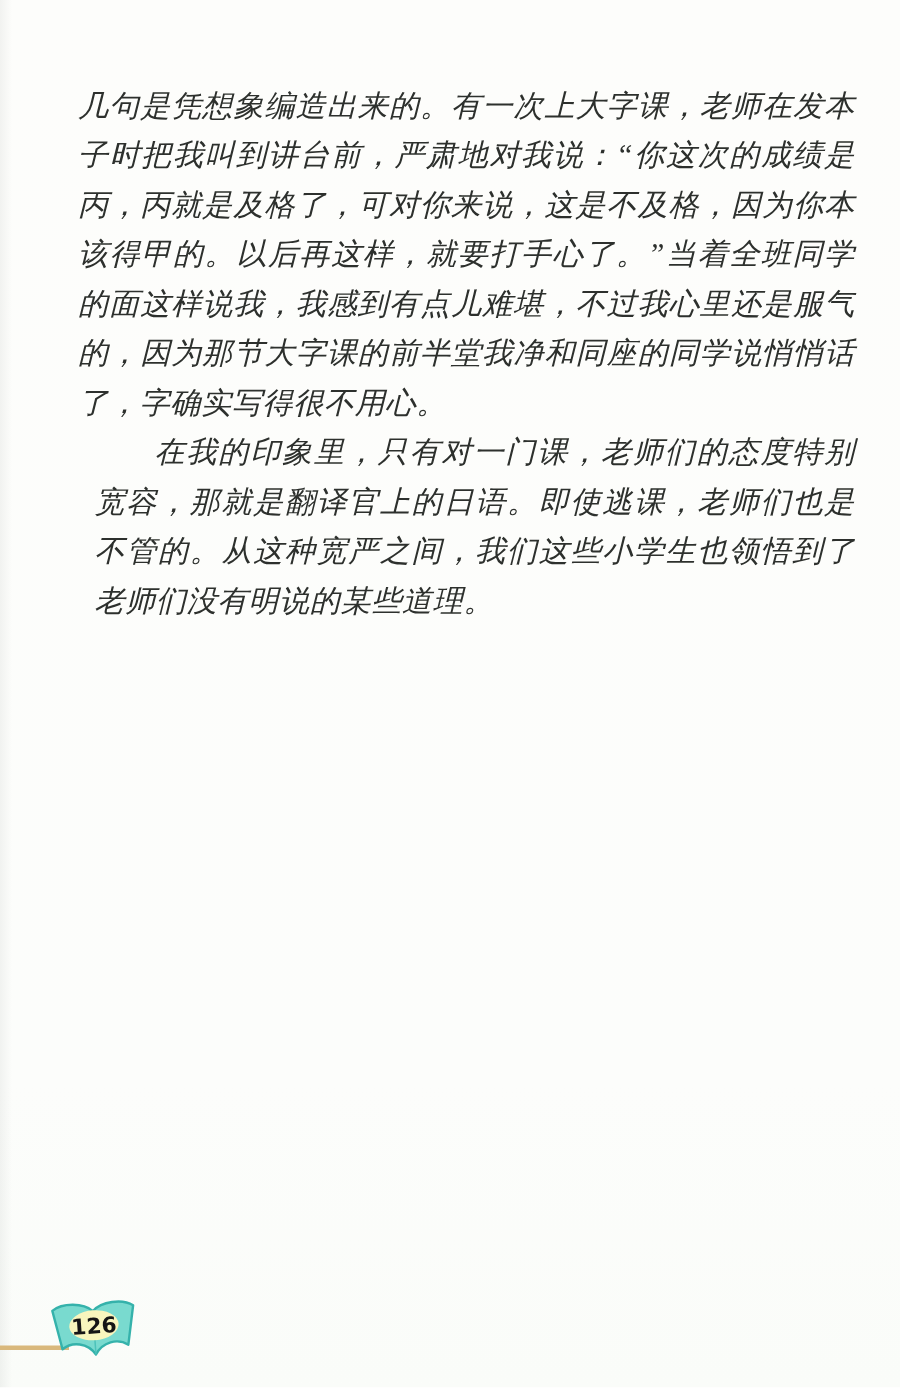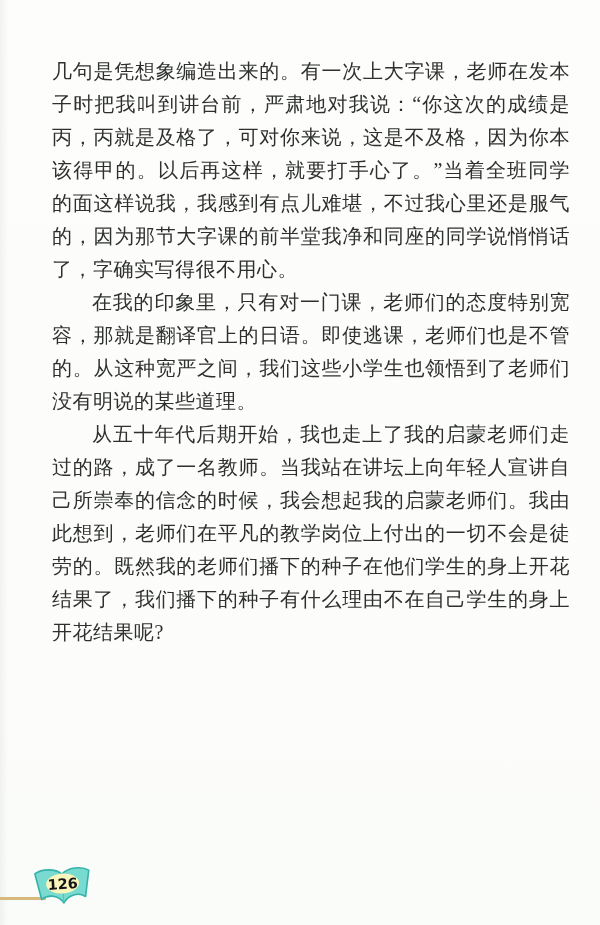--- a/index.html
+++ b/index.html
@@ -35,23 +35,25 @@
     width: 518px;
     color: #2d302d;
   }
   .text-block p {
     margin: 0;
     font-size: 20px;
     line-height: 33px;
     letter-spacing: 0.5px;
     text-align: justify;
     text-justify: inter-character;
+    font-style: italic;
   }
   .text-block p.indent {
     text-indent: 2em;
+    margin-left: 11px;
   }
   .footer-line {
     position: absolute;
     left: 0;
     top: 897px;
     width: 46px;
     height: 3px;
     background: #d9b87c;
   }
   .page-badge {
@@ -64,21 +66,20 @@
   }
 </style>
 </head>
 <body>
 
 <div class="page">
 
   <div class="text-block">
     <p>几句是凭想象编造出来的。有一次上大字课，老师在发本子时把我叫到讲台前，严肃地对我说：“你这次的成绩是丙，丙就是及格了，可对你来说，这是不及格，因为你本该得甲的。以后再这样，就要打手心了。”当着全班同学的面这样说我，我感到有点儿难堪，不过我心里还是服气的，因为那节大字课的前半堂我净和同座的同学说悄悄话了，字确实写得很不用心。</p>
     <p class="indent">在我的印象里，只有对一门课，老师们的态度特别宽容，那就是翻译官上的日语。即使逃课，老师们也是不管的。从这种宽严之间，我们这些小学生也领悟到了老师们没有明说的某些道理。</p>
-    <p class="indent">从五十年代后期开始，我也走上了我的启蒙老师们走过的路，成了一名教师。当我站在讲坛上向年轻人宣讲自己所崇奉的信念的时候，我会想起我的启蒙老师们。我由此想到，老师们在平凡的教学岗位上付出的一切不会是徒劳的。既然我的老师们播下的种子在他们学生的身上开花结果了，我们播下的种子有什么理由不在自己学生的身上开花结果呢?</p>
   </div>
 
   <div class="footer-line"></div>
 
   <svg class="page-badge" viewBox="0 0 58 46" xmlns="http://www.w3.org/2000/svg">
     <g>
       <path d="M29 8
                C 23 2, 9 1, 2 6
                L 7 32
                C 14 27, 24 29, 29 37

